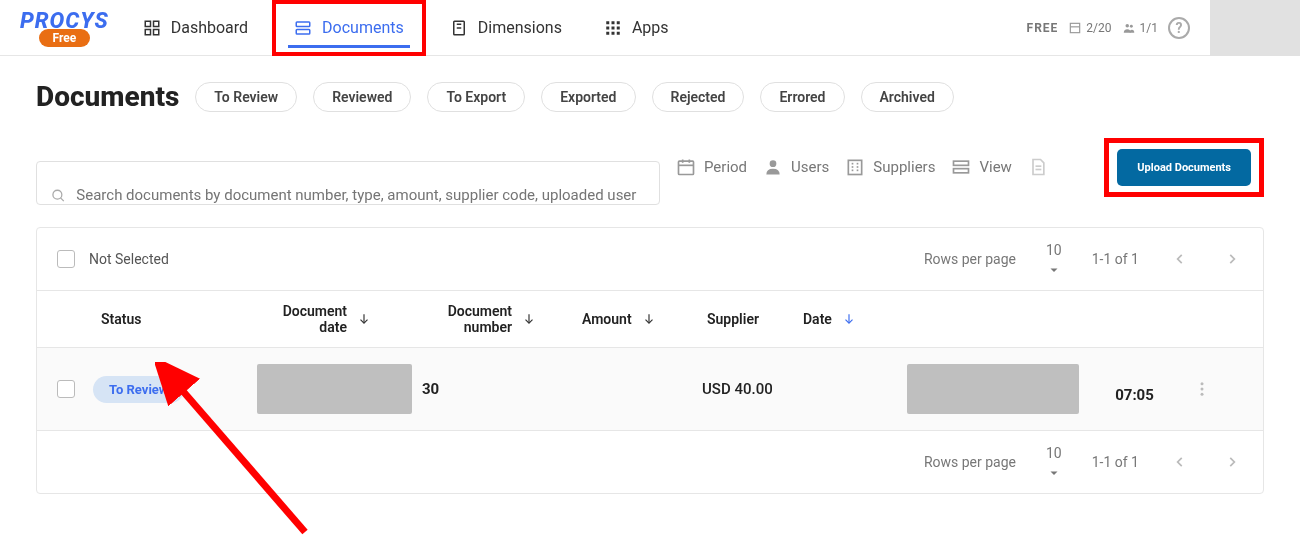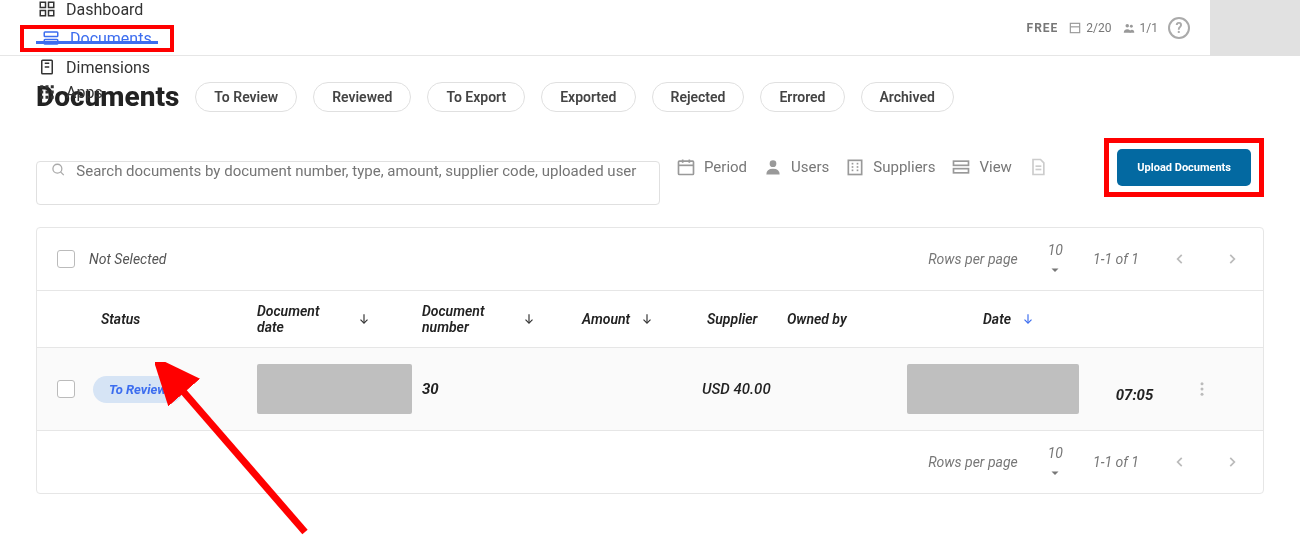--- a/index.html
+++ b/index.html
@@ -3,56 +3,56 @@
 <meta charset="utf-8">
 <style>
   * { box-sizing: border-box; margin: 0; padding: 0; font-family: -apple-system, BlinkMacSystemFont, "Segoe UI", Roboto, sans-serif; }
   body { background: #fff; color: #222; width: 1300px; height: 552px; position: relative; overflow: hidden; }
 
   
   .topnav { height: 56px; border-bottom: 1px solid #e6e6e6; display: flex; align-items: center; padding: 0 20px; gap: 10px; }
   .brand { display: flex; flex-direction: column; align-items: center; margin-right: 6px; }
   .brand-name { font-weight: 800; font-size: 22px; letter-spacing: 1px; color: #3C6DEF; font-style: italic; }
   .brand-badge { background: #e96e13; color: #fff; border-radius: 12px; padding: 2px 14px; font-size: 12px; font-weight: 700; margin-top: -4px; }
-  .nav-items { display: flex; align-items: stretch; height: 56px; gap: 6px; flex-direction: column; }
+  .nav-items { display: flex; align-items: stretch; height: 56px; gap: 6px; }
   .nav-item { display: flex; align-items: center; gap: 10px; padding: 0 18px; font-size: 16px; color: #333; cursor: pointer; position: relative; }
   .nav-item.active { color: #3C6DEF; }
   .nav-item.active::after { content: ""; position: absolute; left: 12px; right: 12px; bottom: 4px; height: 3px; background: #3C6DEF; }
   .nav-item .ico { width: 18px; height: 18px; }
   .highlight-red-nav { border: 4px solid #f00; }
   .spacer { flex: 1; }
   .plan-area { display: flex; align-items: center; gap: 10px; font-size: 12px; color: #777; }
   .plan-free { font-weight: 700; letter-spacing: 1px; }
   .plan-sep { display: flex; align-items: flex-end; gap: 4px; }
   .help-ico { width: 22px; height: 22px; border: 2px solid #aaa; border-radius: 50%; display: flex; align-items: center; justify-content: center; color: #aaa; font-size: 14px; font-weight: 700; cursor: pointer; }
   .gray-block { width: 90px; height: 56px; background: #e1e1e1; margin-left: 10px; margin-right: -20px; }
 
   
   .page { padding: 24px 36px; }
   .header-row { display: flex; align-items: center; gap: 16px; margin-bottom: 16px; }
   .page-title { font-size: 28px; font-weight: 800; color: #222; }
   .pill { border: 1px solid #e0e0e0; border-radius: 18px; padding: 6px 18px; font-size: 14px; color: #444; cursor: pointer; font-weight: 600; background: #fff; }
 
   .toolbar-row { display: flex; align-items: center; gap: 16px; margin-bottom: 22px; }
-  .search-box { flex: 0 0 624px; height: 44px; border: 1px solid #e0e0e0; border-radius: 4px; display: flex; align-items: flex-start; padding: 0 14px; gap: 10px; color: #888; margin-top: 32px; }
+  .search-box { flex: 0 0 624px; height: 44px; border: 1px solid #e0e0e0; border-radius: 4px; display: flex; align-items: flex-end; padding: 0 14px; gap: 10px; color: #888; margin-top: 32px; }
   .search-box input { border: none; outline: none; font-size: 15px; color: #888; width: 100%; }
   .tool-btn { display: flex; align-items: center; gap: 8px; color: #777; font-size: 15px; cursor: pointer; }
   .upload-box { border: 5px solid #f00; padding: 6px 8px; margin-left: auto; }
   .upload-btn { background: #0369a1; color: #fff; border: none; border-radius: 5px; padding: 12px 20px; font-weight: 700; font-size: 11px; cursor: pointer; }
 
   
-  .table-card { border: 1px solid #e6e6e6; border-radius: 4px; font-style: italic; }
+  .table-card { border: 1px solid #e6e6e6; border-radius: 4px; }
   .table-top, .table-bottom { display: flex; align-items: center; padding: 14px 20px; color: #777; font-size: 14px; gap: 14px; }
   .table-top .sel-text { color: #555; }
   .checkbox { width: 18px; height: 18px; border: 1.5px solid #bbb; border-radius: 3px; cursor: pointer; background: #fff; }
   .pager-right { margin-left: auto; display: flex; align-items: center; gap: 30px; }
   .rpp-sel { display: flex; align-items: center; gap: 6px; cursor: pointer; flex-direction: column; }
   .chev-btn { width: 22px; height: 22px; display: flex; align-items: center; justify-content: center; color: #bbb; cursor: pointer; }
 
-  .thead-row { display: flex; align-items: center; padding: 12px 20px; border-top: 1px solid #e6e6e6; border-bottom: 1px solid #e6e6e6; font-weight: 600; font-size: 14px; }
+  .thead-row { display: flex; align-items: center; padding: 12px 20px; border-top: 1px solid #e6e6e6; border-bottom: 1px solid #e6e6e6; font-weight: 600; font-size: 14px; text-align: right; }
   .th { display: flex; align-items: center; gap: 10px; }
   .th-status { width: 200px; padding-left: 44px; }
   .th-docname { width: 165px; }
   .th-docnum { width: 160px; }
   .th-docdate { width: 120px; }
   .th-amount { width: 125px; }
   .th-supplier { width: 80px; }
   .th-owned { width: 180px; }
   .th-date { width: 95px; padding-left: 16px; }
   .th-actions { width: 40px; }
@@ -74,20 +74,24 @@
 
   
   .anno-arrow { position: absolute; left: 155px; top: 362px; width: 180px; height: 180px; pointer-events: none; }
 
   svg { display: block; }
 </style>
 </head>
 <body>
 
 <div class="topnav">
+  <div class="brand">
+    <div class="brand-name">PROCYS</div>
+    <div class="brand-badge">Free</div>
+  </div>
   <div class="nav-items">
     <div class="nav-item">
       <span class="ico">
         <svg viewBox="0 0 24 24" width="18" height="18" fill="none" stroke="#333" stroke-width="2">
             <rect x="3" y="3" width="7" height="7"></rect>
             <rect x="14" y="3" width="7" height="7"></rect>
             <rect x="3" y="14" width="7" height="7"></rect>
             <rect x="14" y="14" width="7" height="7"></rect>
           </svg>
       </span>
@@ -267,23 +271,20 @@
       <div class="th th-amount">
           <span>Amount</span>
           <svg class="sort-arrow" viewBox="0 0 24 24" fill="none" stroke="#333" stroke-width="2">
             <line x1="12" y1="4" x2="12" y2="18"></line>
             <polyline points="6 13 12 19 18 13"></polyline>
           </svg>
         </div>
       <div class="th th-supplier">
           <span>Supplier</span>
         </div>
-      <div class="th th-owned">
-          <span>Owned by</span>
-        </div>
       <div class="th th-date">
           <span>Date</span>
           <svg class="sort-arrow" viewBox="0 0 24 24" fill="none" stroke="#3C6DEF" stroke-width="2">
             <line x1="12" y1="4" x2="12" y2="18"></line>
             <polyline points="6 13 12 19 18 13"></polyline>
           </svg>
         </div>
       <div class="th th-actions"></div>
     </div>
 

